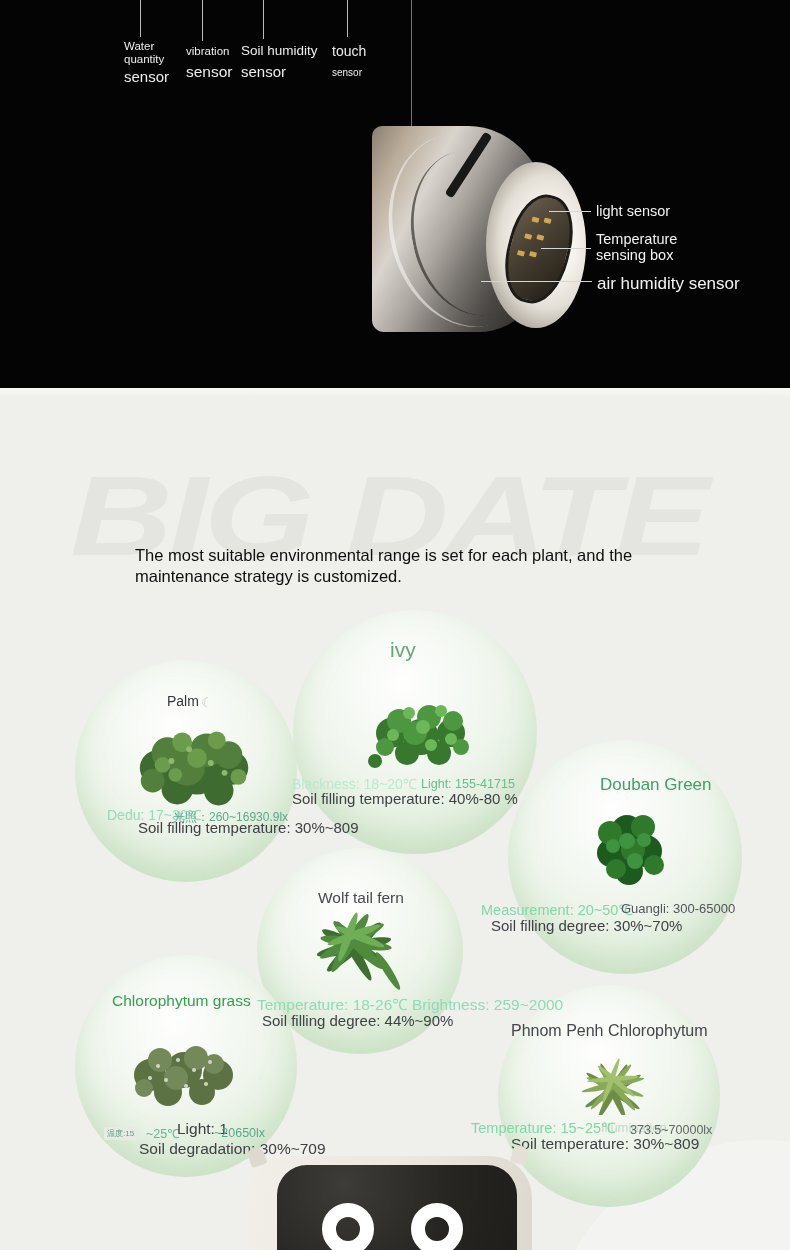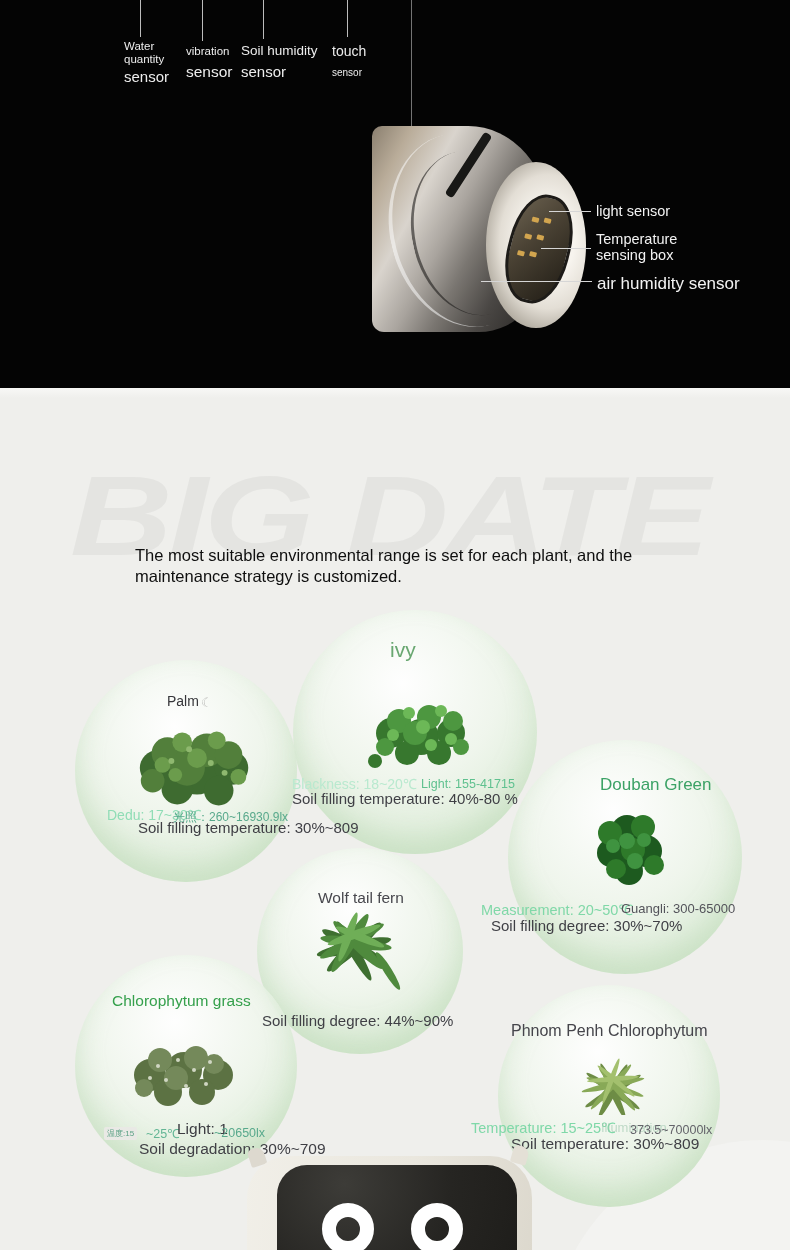--- a/index.html
+++ b/index.html
@@ -355,20 +355,21 @@
     <div class="abs stat st-dark palm-dark">Soil filling temperature: 30%~809</div>
 
     <div class="abs stat ivy-green">Blackness: 18~20℃</div>
     <div class="abs stat ivy-small">Light: 155-41715</div>
     <div class="abs stat st-dark ivy-dark">Soil filling temperature: 40%-80 %</div>
 
     <div class="abs stat douban-green">Measurement: 20~50℃</div>
     <div class="abs stat douban-small">Guangli: 300-65000</div>
     <div class="abs stat st-dark douban-dark">Soil filling degree: 30%~70%</div>
 
+    <div class="abs stat st-green wolf-green">Temperature: 18-26℃ Brightness: 259~2000</div>
     <div class="abs stat st-dark wolf-dark">Soil filling degree: 44%~90%</div>
 
     <span class="abs stat ret-tag">温度:15</span>
     <div class="abs stat ret-green">~25℃</div>
     <div class="abs stat ret-mid">Light: 1</div>
     <div class="abs stat st-teal ret-small">~20650lx</div>
     <div class="abs stat st-dark ret-dark">Soil degradation: 30%~709</div>
 
     <div class="abs stat phnom-green">Temperature: 15~25℃</div>
     <div class="abs stat phnom-ghost">Illumination</div>

